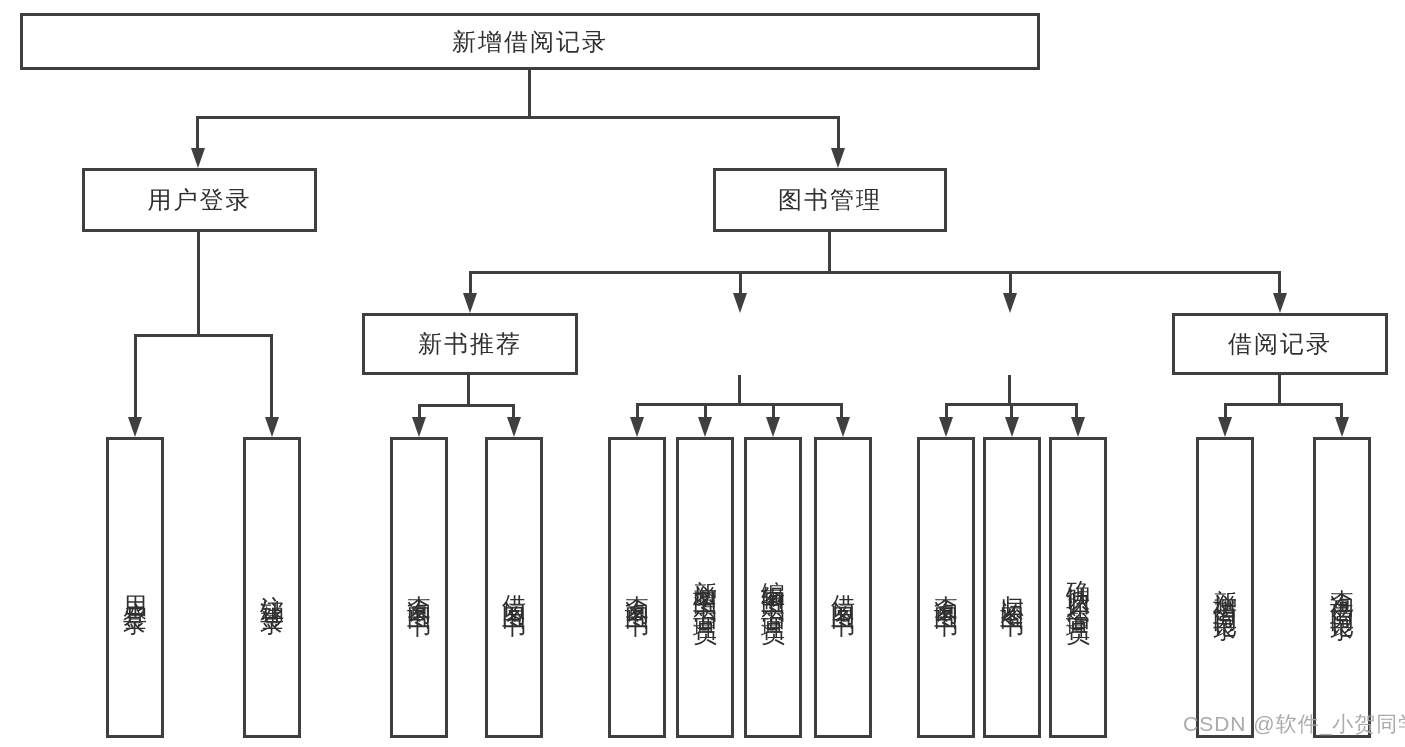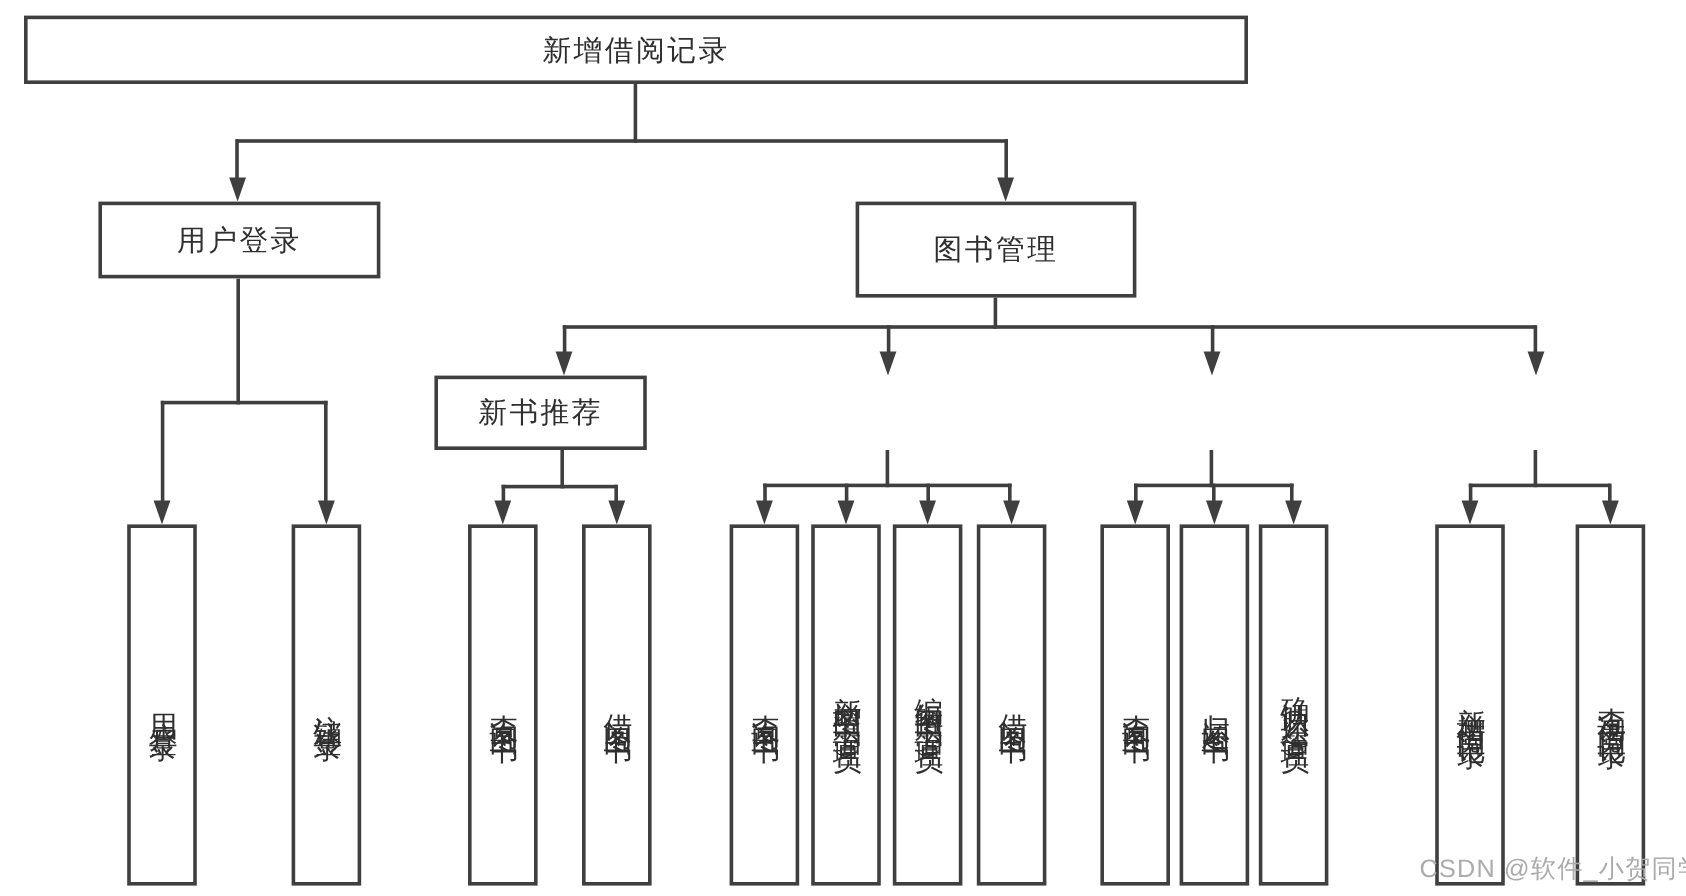--- a/index.html
+++ b/index.html
@@ -91,21 +91,21 @@
   <div class="vline" style="left:528px; top:70px; height:49px;"></div>
   <div class="hline" style="left:197px; top:116px; width:643px;"></div>
   <div class="vline" style="left:196px; top:116px; height:36px;"></div>
   <div class="arrow" style="left:191px; top:148px;"></div>
   <div class="vline" style="left:837px; top:116px; height:36px;"></div>
   <div class="arrow" style="left:831px; top:148px;"></div>
 
   <div class="box" style="left:82px; top:168px; width:235px; height:64px;">
     <span>用户登录</span>
   </div>
-  <div class="box" style="left:713px; top:168px; width:234px; height:80px;justify-content:center;">
+  <div class="box" style="left:713px; top:168px; width:234px; height:64px;justify-content:center;">
     <span>图书管理</span>
   </div>
 
   <div class="vline" style="left:197px; top:232px; height:105px;"></div>
   <div class="hline" style="left:134px; top:334px; width:139px;"></div>
   <div class="vline" style="left:134px; top:334px; height:86px;"></div>
   <div class="arrow" style="left:128px; top:417px;"></div>
   <div class="vline" style="left:270px; top:334px; height:86px;"></div>
   <div class="arrow" style="left:265px; top:417px;"></div>
 
@@ -120,22 +120,25 @@
   <div class="hline" style="left:469px; top:271px; width:811px;"></div>
   <div class="vline" style="left:469px; top:271px; height:26px;"></div>
   <div class="arrow" style="left:463px; top:293px;"></div>
   <div class="vline" style="left:739px; top:271px; height:26px;"></div>
   <div class="arrow" style="left:733px; top:293px;"></div>
   <div class="vline" style="left:1009px; top:271px; height:26px;"></div>
   <div class="arrow" style="left:1003px; top:293px;"></div>
   <div class="vline" style="left:1278px; top:271px; height:26px;"></div>
   <div class="arrow" style="left:1273px; top:293px;"></div>
 
-  <div class="box" style="left:362px; top:313px; width:177px; height:62px;">
+  <div class="box" style="left:362px; top:313px; width:216px; height:62px;">
     <span>新书推荐</span>
+  </div>
+  <div class="box" style="left:1172px; top:313px; width:216px; height:62px;">
+    <span>借阅记录</span>
   </div>
 
   <div class="vline" style="left:467px; top:375px; height:32px;"></div>
   <div class="hline" style="left:418px; top:404px; width:97px;"></div>
   <div class="vline" style="left:418px; top:404px; height:16px;"></div>
   <div class="arrow" style="left:412px; top:417px;"></div>
   <div class="vline" style="left:512px; top:404px; height:16px;"></div>
   <div class="arrow" style="left:507px; top:417px;"></div>
 
   <div class="leaf" style="left:390px; top:437px; width:58px; height:301px;">

